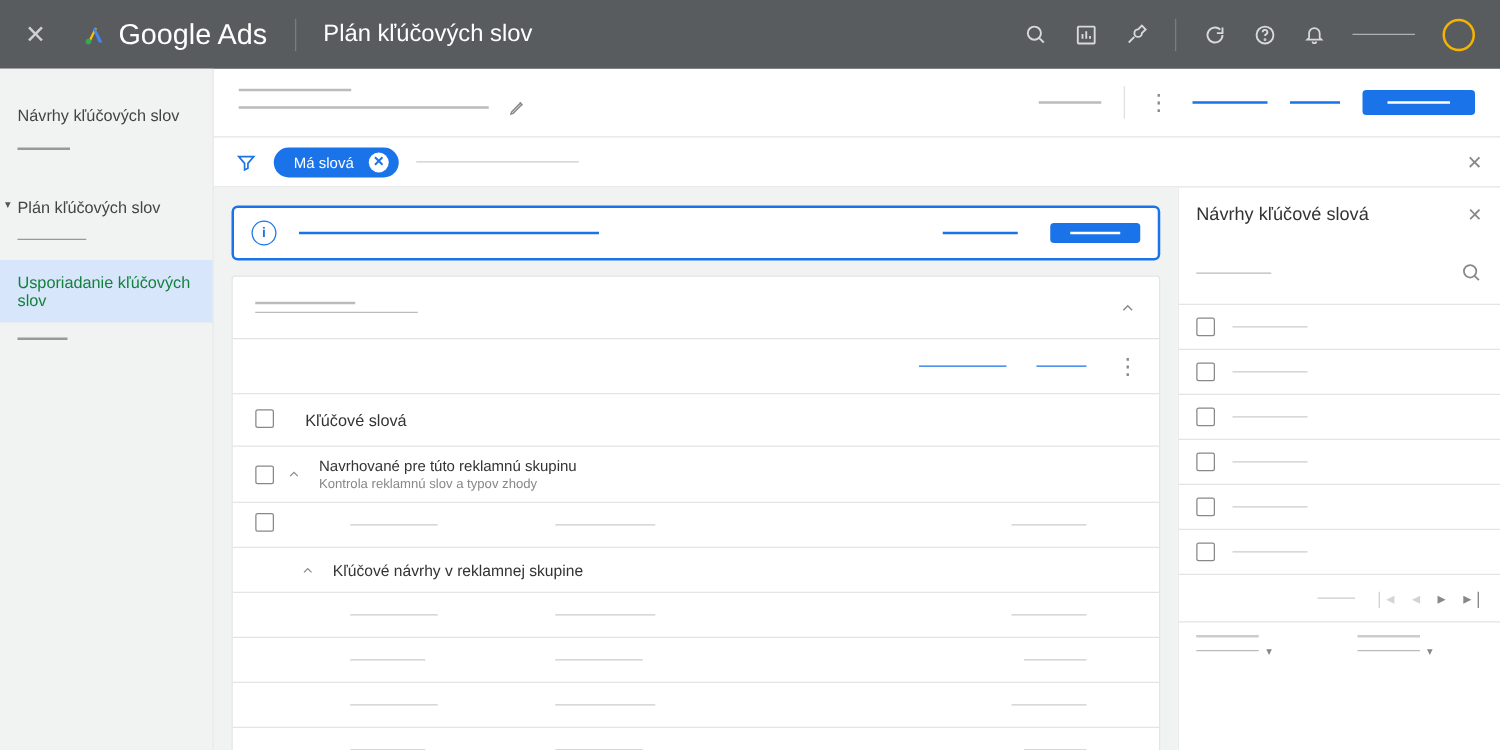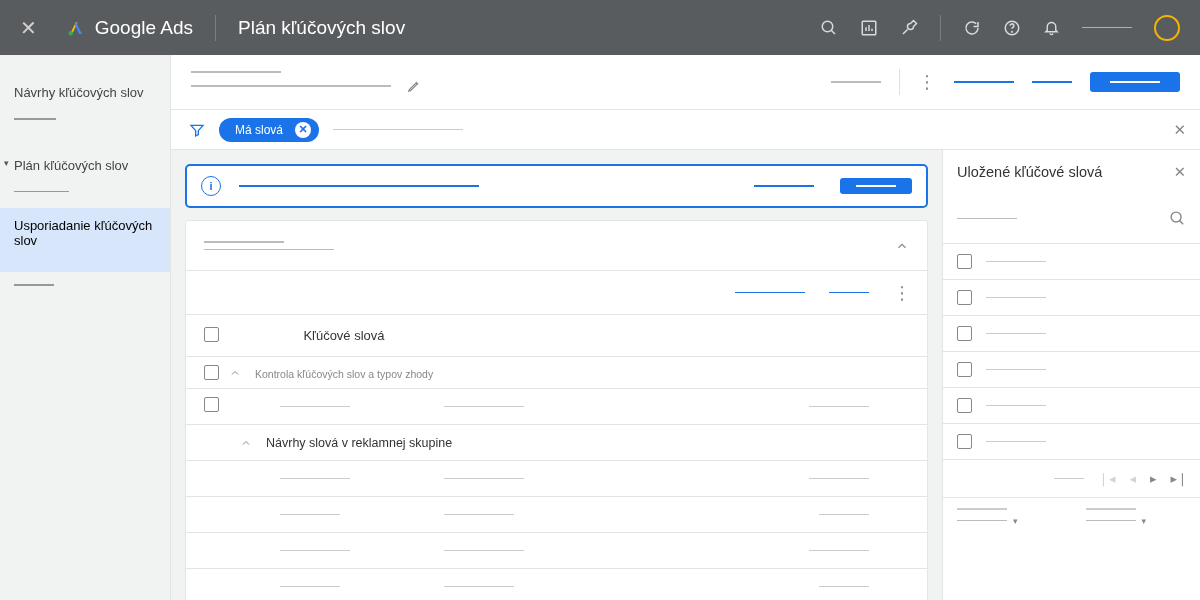--- a/index.html
+++ b/index.html
@@ -3,37 +3,37 @@
 <meta charset="utf-8">
 <style>
 * { margin: 0; padding: 0; box-sizing: border-box; font-family: Arial, sans-serif; }
 body { width: 1200px; height: 600px; overflow: hidden; background: #fff; }
 
 
 .header { height: 55px; background: #595c5f; display: flex; align-items: center; padding: 0 20px; color: #fff; }
 .close-x { font-size: 20px; margin-right: 30px; cursor: pointer; color: #d0d0d0; }
 .logo-wrap { display: flex; align-items: center; gap: 10px; }
 .logo-triangle { width: 18px; height: 18px; }
-.logo-text { font-size: 19px; font-weight: 400; }
+.logo-text { font-size: 23px; font-weight: 400; }
 .divider-v { width: 1px; height: 26px; background: #7a7d80; margin: 0 22px; }
 .title-text { font-size: 19px; font-weight: 400; }
 .header-right { margin-left: auto; display: flex; align-items: center; gap: 22px; }
 .header-icon { color: #d8d9da; cursor: pointer; }
 .header-sep { width: 1px; height: 26px; background: #7a7d80; }
 .header-line { width: 50px; height: 1.5px; background: #aeb0b2; }
 .avatar-circle { width: 26px; height: 26px; border: 2px solid #f5b400; border-radius: 50%; }
 
 
 .content { display: flex; height: 545px; }
 .sidebar { width: 170px; background: #f1f2f2; padding-top: 24px; }
 .side-heading { font-size: 13px; color: #444; padding: 6px 14px 18px; }
 .side-line { width: 42px; height: 1.5px; background: #999; margin: 0 14px 30px; }
 .side-item { font-size: 13px; color: #444; padding: 8px 14px; position: relative; }
 .side-item.expanded::before { content: "▾"; position: absolute; left: 4px; font-size: 9px; color: #555; }
-.side-item.active { background: #d7e6fb; color: #000000; padding-top: 10px; padding-bottom: 24px; }
+.side-item.active { background: #d7e6fb; color: #15803d; padding-top: 10px; padding-bottom: 10px; }
 .side-sub-line { width: 55px; height: 1.5px; background: #999; margin: 10px 14px 16px; }
 .side-sub-line2 { width: 40px; height: 1.5px; background: #999; margin: 12px 14px; }
 
 .main { flex: 1; display: flex; flex-direction: column; border-left: 1px solid #e4e4e4; }
 
 
 .toolbar { height: 55px; display: flex; align-items: center; padding: 0 20px; border-bottom: 1px solid #e4e4e4; }
 .tb-title-group { display: flex; flex-direction: column; gap: 6px; }
 .tb-line1 { width: 90px; height: 1.5px; background: #bbb; }
 .tb-line2 { width: 200px; height: 1.5px; background: #bbb; }
@@ -73,21 +73,21 @@
 .card-h-line1 { width: 80px; height: 1.5px; background: #bbb; }
 .card-h-line2 { width: 130px; height: 1.5px; background: #bbb; }
 .chevron { margin-left: auto; color: #888; }
 .card-sub { height: 44px; display: flex; align-items: center; justify-content: flex-end; padding: 0 16px; gap: 24px; border-bottom: 1px solid #e4e4e4; }
 .sub-blue-line { width: 70px; height: 1.5px; background: #1a73e8; }
 .sub-blue-line2 { width: 40px; height: 1.5px; background: #1a73e8; }
 
 
 .thead { height: 42px; display: flex; align-items: center; padding: 0 18px; border-bottom: 1px solid #e4e4e4; font-size: 13px; color: #333; }
 .th-check { width: 40px; }
-.th-kw { width: 200px; text-align: center; }
+.th-kw { width: 200px; }
 .th-match { width: 240px; }
 .th-status { flex: 1; }
 .checkbox { width: 15px; height: 15px; border: 1.5px solid #888; border-radius: 2px; display: inline-block; }
 
 .group-row { display: flex; align-items: center; padding: 8px 18px; border-bottom: 1px solid #e4e4e4; font-size: 13px; }
 .grp-chev { color: #888; margin: 0 14px 0 10px; }
 .grp-title { font-weight: 500; color: #333; font-size: 12px; }
 .grp-sub { font-size: 10.5px; color: #888; margin-top: 2px; }
 
 .data-row { height: 36px; display: flex; align-items: center; padding: 0 18px; border-bottom: 1px solid #e4e4e4; }
@@ -244,21 +244,22 @@
             <div class="th-check"><span class="checkbox"></span></div>
             <div class="th-kw">Kľúčové slová</div>
           </div>
 
           <div class="group-row">
             <span class="checkbox"></span>
             <svg width="12" height="12" viewBox="0 0 24 24" fill="none" stroke="#888" stroke-width="2" class="grp-chev">
                 <path d="M6 15 l6 -6 l6 6"></path>
               </svg>
             <div>
-              <div class="grp-sub">Kontrola kľúčových slov a typov zhody</div>
+              <div class="grp-title">Navrhované pre túto reklamnú skupinu</div>
+              <div class="grp-sub">Kontrola reklamnú slov a typov zhody</div>
             </div>
           </div>
 
           <div class="data-row">
             <div class="cell-check"><span class="checkbox"></span></div>
             <div class="cell-spacer"></div>
             <div class="cell-kw">
                 <div class="ph-line w70"></div>
               </div>
             <div class="cell-match">
@@ -266,21 +267,21 @@
               </div>
             <div class="cell-status">
                 <div class="ph-line w60"></div>
               </div>
           </div>
 
           <div class="sub-group-row">
             <svg width="12" height="12" viewBox="0 0 24 24" fill="none" stroke="#888" stroke-width="2">
                 <path d="M6 15 l6 -6 l6 6"></path>
               </svg>
-            <span>Návrhy slová v reklamnej skupine</span>
+            <span>Kľúčové návrhy v reklamnej skupine</span>
           </div>
 
           <div class="data-row">
             <div class="cell-check"></div>
               <div class="cell-spacer"></div>
             <div class="cell-kw">
                 <div class="ph-line w70"></div>
               </div>
             <div class="cell-match">
                 <div class="ph-line w80"></div>
@@ -326,21 +327,21 @@
               </div>
             <div class="cell-status">
                 <div class="ph-line w50"></div>
               </div>
           </div>
         </div>
       </div>
 
       <div class="right-panel">
         <div class="rp-header">
-          <span>Uložené kľúčové slová</span>
+          <span>Návrhy kľúčové slová</span>
           <span class="rp-close">✕</span>
         </div>
         <div class="rp-search">
           <div class="rp-search-line"></div>
           <svg width="17" height="17" viewBox="0 0 24 24" fill="none" stroke="#888" stroke-width="2" class="rp-search-icon">
               <circle cx="10" cy="10" r="7"></circle>
               <line x1="20" y1="20" x2="15" y2="15"></line>
             </svg>
         </div>
         <div class="rp-item">

